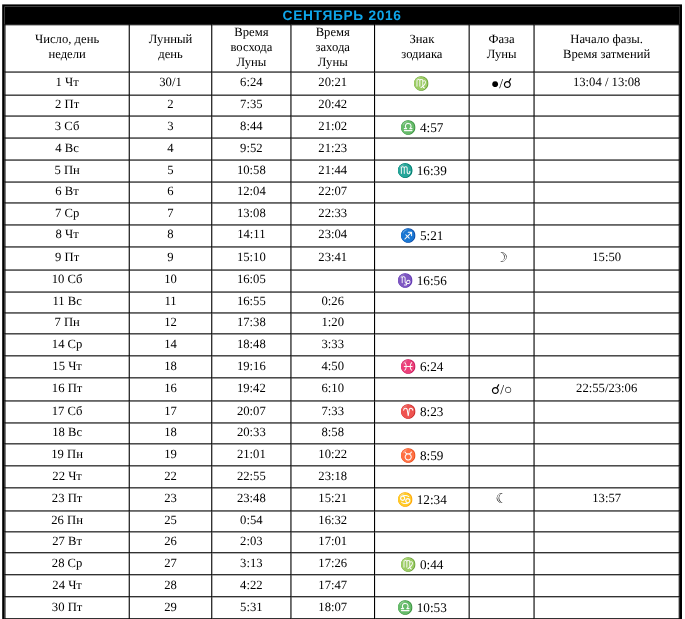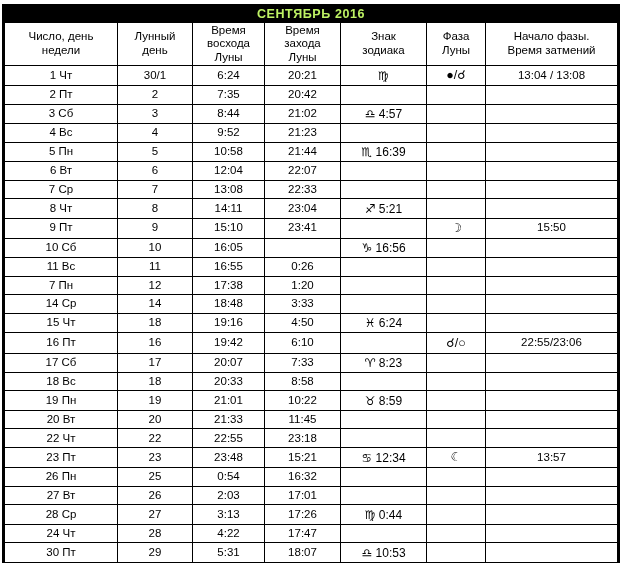--- a/index.html
+++ b/index.html
@@ -18,33 +18,34 @@
     position: absolute;
     left: 2px;
     top: 4px;
     width: 618px;
     box-sizing: border-box;
     border: 2px solid #000;
     background: #fff;
   }
   .title-bar {
     background: #000;
-    color: #bef264;
+    color: #0ea5e9;
     text-align: center;
     font-weight: bold;
     font-size: 12.5px;
     height: 16px;
     line-height: 16px;
     letter-spacing: 0.6px;
   }
   table.calendar-table {
     border-collapse: collapse;
     width: 100%;
     height: 541px;
     table-layout: fixed;
+    font-family: Liberation Serif, serif;
   }
   th, td {
     border: 1px solid #000;
     text-align: center;
     vertical-align: middle;
     padding: 0;
     overflow: hidden;
   }
   thead th {
     height: 42px;
@@ -253,29 +254,20 @@
         <tr>
           <td>19 Пн</td>
           <td>19</td>
           <td>21:01</td>
           <td>10:22</td>
           <td>♉ 8:59</td>
           <td></td>
           <td></td>
         </tr>
         <tr>
-          <td>20 Вт</td>
-          <td>20</td>
-          <td>21:33</td>
-          <td>11:45</td>
-          <td></td>
-          <td></td>
-          <td></td>
-        </tr>
-        <tr>
           <td>22 Чт</td>
           <td>22</td>
           <td>22:55</td>
           <td>23:18</td>
           <td></td>
           <td></td>
           <td></td>
         </tr>
         <tr>
           <td>23 Пт</td>

